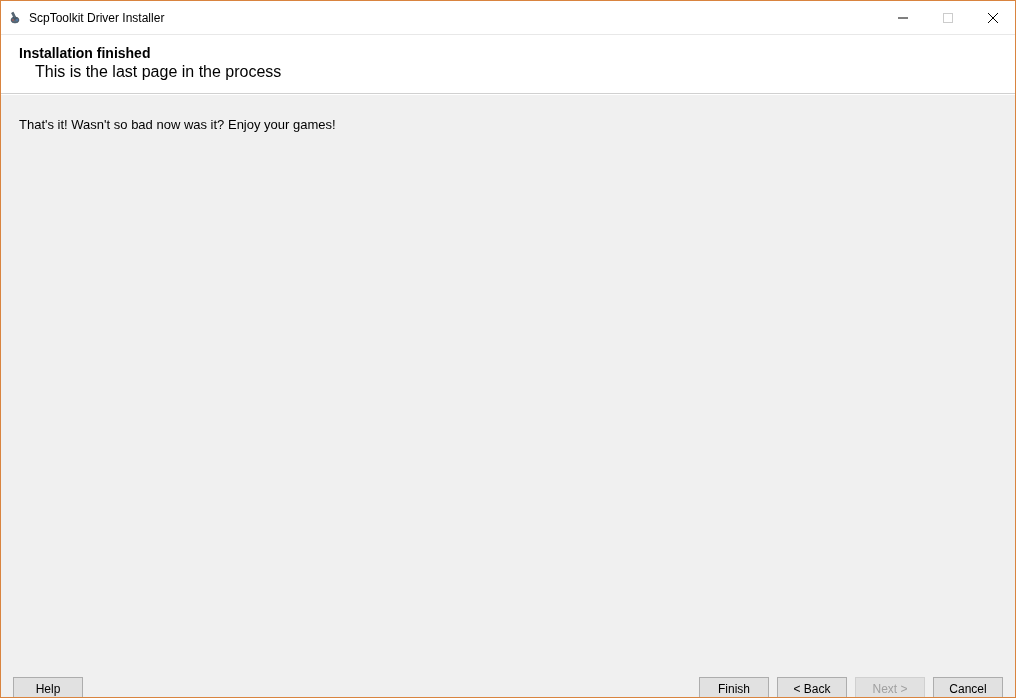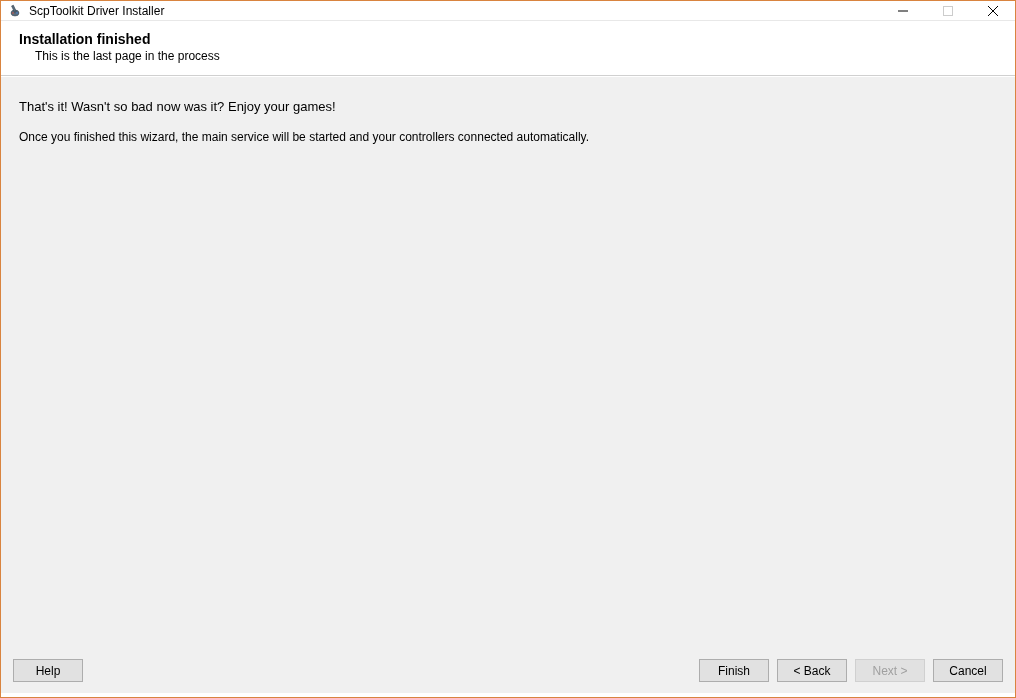--- a/index.html
+++ b/index.html
@@ -10,21 +10,21 @@
     body {
       font-family: "Segoe UI", Tahoma, Arial, sans-serif;
       font-size: 12px;
       background: #fff;
       width: 1016px;
       height: 698px;
       overflow: hidden;
       border: 1px solid #d9843f;
     }
     .titlebar {
-      height: 20px;
+      height: 34px;
       display: flex;
       align-items: center;
       background: #fff;
       border-bottom: 1px solid #e8e8e8;
     }
     .titlebar-icon {
       width: 16px;
       height: 16px;
       margin-left: 6px;
       margin-right: 6px;
@@ -58,21 +58,21 @@
       padding: 10px 18px 12px 18px;
       border-bottom: 1px solid #d0d0d0;
     }
     .header-title {
       font-weight: bold;
       font-size: 14px;
       color: #000;
       margin-bottom: 2px;
     }
     .header-subtitle {
-      font-size: 12px;
+      font-size: 16px;
       color: #000;
       margin-left: 16px;
     }
     .content-area {
       background: #f0f0f0;
       padding: 22px 18px;
       height: 572px;
       border-top: 1px solid #fff;
     }
     .content-line1 {
@@ -157,21 +157,20 @@
   </div>
 </div>
 
 <div class="header-section">
   <div class="header-title">Installation finished</div>
   <div class="header-subtitle">This is the last page in the process</div>
 </div>
 
 <div class="content-area">
   <div class="content-line1">That's it! Wasn't so bad now was it? Enjoy your games!</div>
-  <div class="content-line2">Once you finished this wizard, the main service will be started and your controllers connected automatically.</div>
 </div>
 
 <div class="footer">
   <button class="help-btn">Help</button>
   <div class="footer-spacer"></div>
   <button class="wizard-btn">Finish</button>
   <button class="wizard-btn">&lt; Back</button>
   <button class="wizard-btn disabled">Next &gt;</button>
   <button class="wizard-btn">Cancel</button>
 </div>

